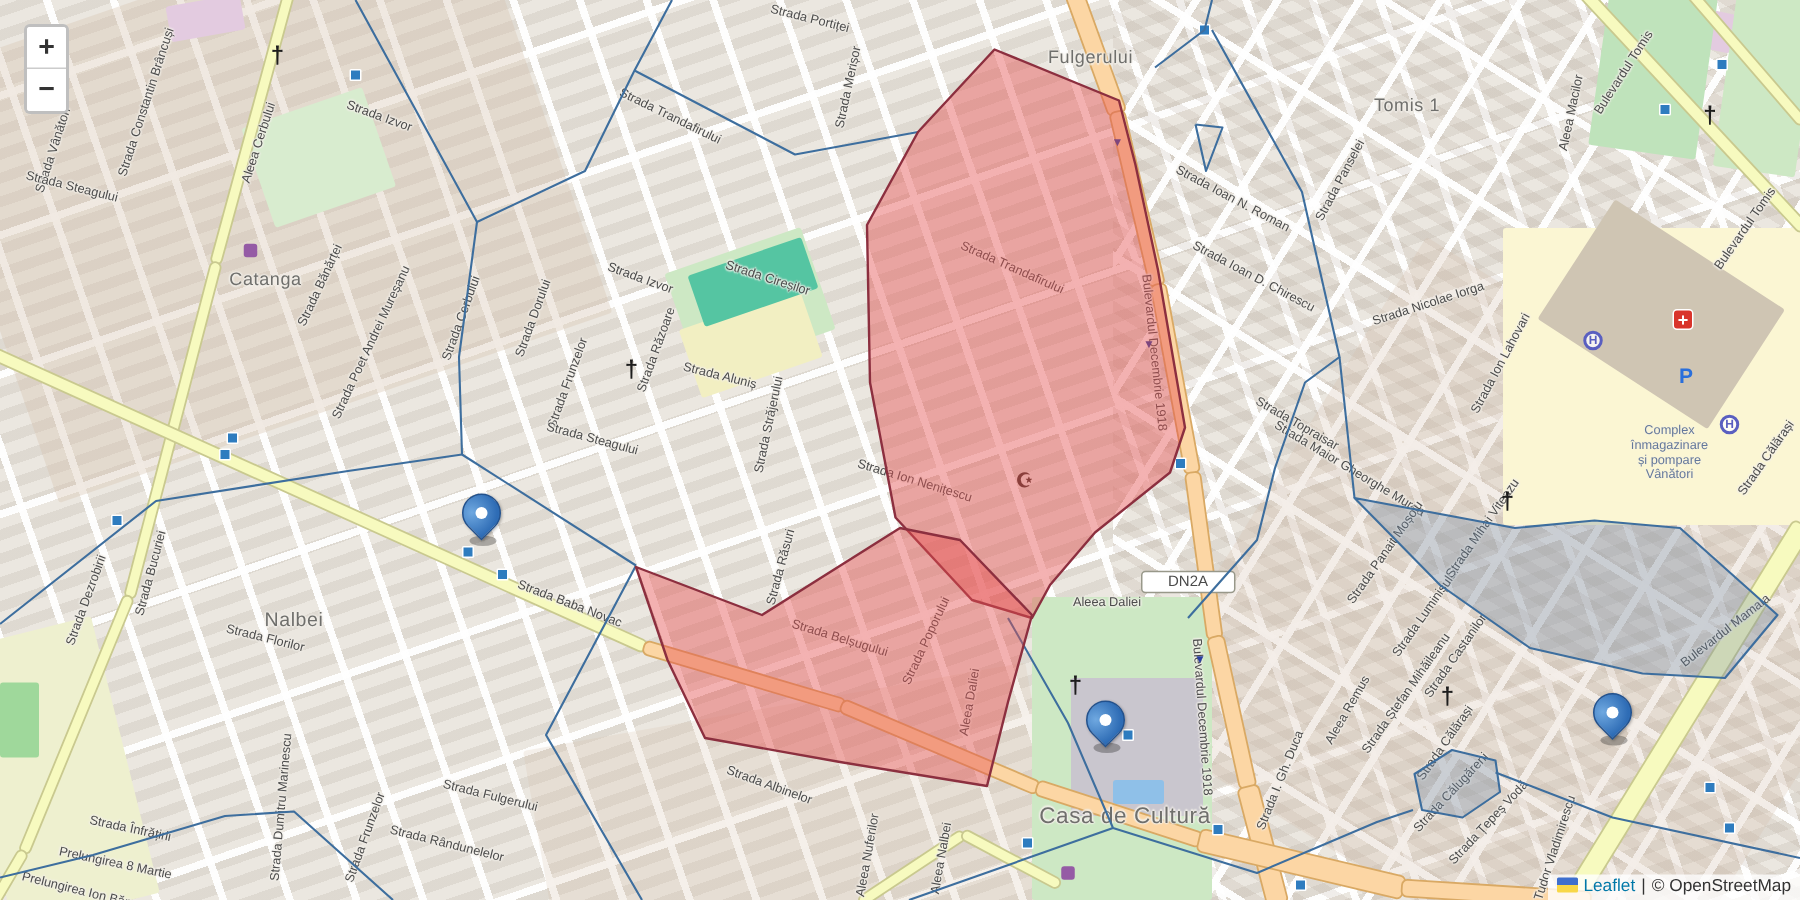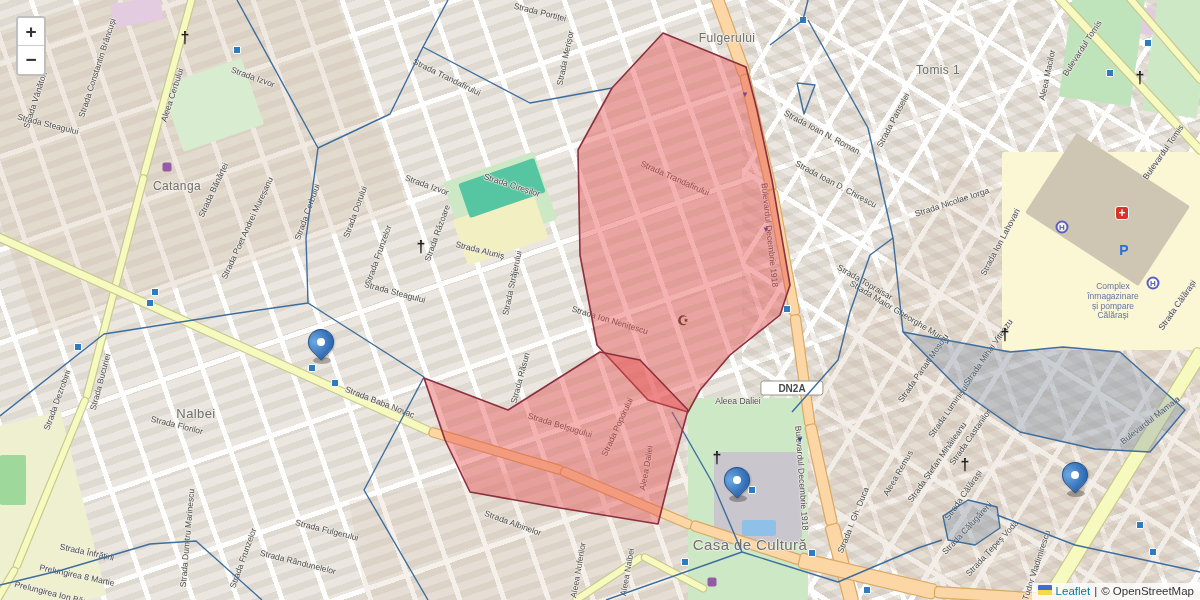--- a/index.html
+++ b/index.html
@@ -19,21 +19,21 @@
   .park{position:absolute;z-index:2;border-radius:2px;}
   .road{position:absolute;z-index:3;border-radius:3px;}
   .slabel{position:absolute;z-index:5;font-size:8.5px;color:#4c4c4c;white-space:nowrap;
     text-shadow:-1px 0 1px #f2efe9,1px 0 1px #f2efe9,0 -1px 1px #f2efe9,0 1px 1px #f2efe9;}
   .plabel{position:absolute;z-index:5;color:#6f6f6c;white-space:nowrap;font-weight:400;letter-spacing:.4px;
     text-shadow:-1px 0 1px #f2efe9,1px 0 1px #f2efe9,0 -1px 1px #f2efe9,0 1px 1px #f2efe9;}
   .mlabel{position:absolute;z-index:5;text-align:center;line-height:1.15;font-size:8.5px;color:#64789b;
     text-shadow:0 0 2px #f2efe9;}
   .ovl{position:absolute;left:0;top:0;z-index:6;pointer-events:none;}
   .shield{position:absolute;z-index:5;background:#fff;border:1.5px solid #98988a;border-radius:3px;
-    padding:0 17px;font-size:10px;font-weight:bold;color:#4a4a4a;line-height:13px;}
+    padding:0 17px;font-size:10px;font-weight:normal;color:#4a4a4a;line-height:13px;}
   .bstop{position:absolute;z-index:5;width:8px;height:8px;background:#2E7CBF;border:1px solid #fff;border-radius:1px;}
   .poi{position:absolute;z-index:5;line-height:1;}
   .poi-church{font-size:16px;font-weight:bold;color:#1d1d1d;}
   .poi-mosque{font-size:13px;color:#43302a;font-weight:bold;}
   .poi-hospital{width:14px;height:14px;background:#D9342B;border:1px solid #fff;border-radius:3px;color:#fff;
     font-size:12px;font-weight:bold;text-align:center;line-height:12px;}
   .poi-helipad{width:13px;height:13px;border:2px solid #5A5FC0;border-radius:50%;background:rgba(255,255,255,.8);
     color:#5A5FC0;font-size:8px;font-weight:bold;text-align:center;line-height:9px;}
   .poi-parking{color:#2A6FDB;font-size:14px;font-weight:bold;}
   .poi-shop{width:9px;height:9px;background:#955BA5;border-radius:2px;}
@@ -203,21 +203,21 @@
     <div class="slabel" style="left: 853px; top: 520px; transform: translate(-50%, -50%) rotate(-68deg);">Strada I. Gh. Duca</div>
     <div class="plabel" style="left: 177px; top: 186px; font-size: 12px; transform: translate(-50%, -50%);">Catanga</div>
     <div class="plabel" style="left: 196px; top: 413px; font-size: 13px; transform: translate(-50%, -50%);">Nalbei</div>
     <div class="plabel" style="left: 727px; top: 38px; font-size: 12px; transform: translate(-50%, -50%);">Fulgerului</div>
     <div class="plabel" style="left: 938px; top: 70px; font-size: 12px; transform: translate(-50%, -50%);">Tomis 1</div>
     <div class="plabel" style="left: 750px; top: 544px; font-size: 15px; transform: translate(-50%, -50%);">Casa de Cultură</div>
     <div class="mlabel" style="left: 1073px; top: 302px; transform: translate(-50%, -50%); margin-left: 40px;">
       <div>Complex</div>
       <div>înmagazinare</div>
       <div>și pompare</div>
-      <div>Călărași</div>
+      <div>Vânători</div>
     </div>
     <div class="shield" style="left: 792px; top: 388px; transform: translate(-50%, -50%);">DN2A</div>
     <div class="bstop" style="left: 308px; top: 364px;"></div>
     <div class="bstop" style="left: 331px; top: 379px;"></div>
     <div class="bstop" style="left: 783px; top: 305px;"></div>
     <div class="bstop" style="left: 748px; top: 486px;"></div>
     <div class="bstop" style="left: 681px; top: 558px;"></div>
     <div class="bstop" style="left: 808px; top: 549px;"></div>
     <div class="bstop" style="left: 863px; top: 586px;"></div>
     <div class="bstop" style="left: 1136px; top: 521px;"></div>

